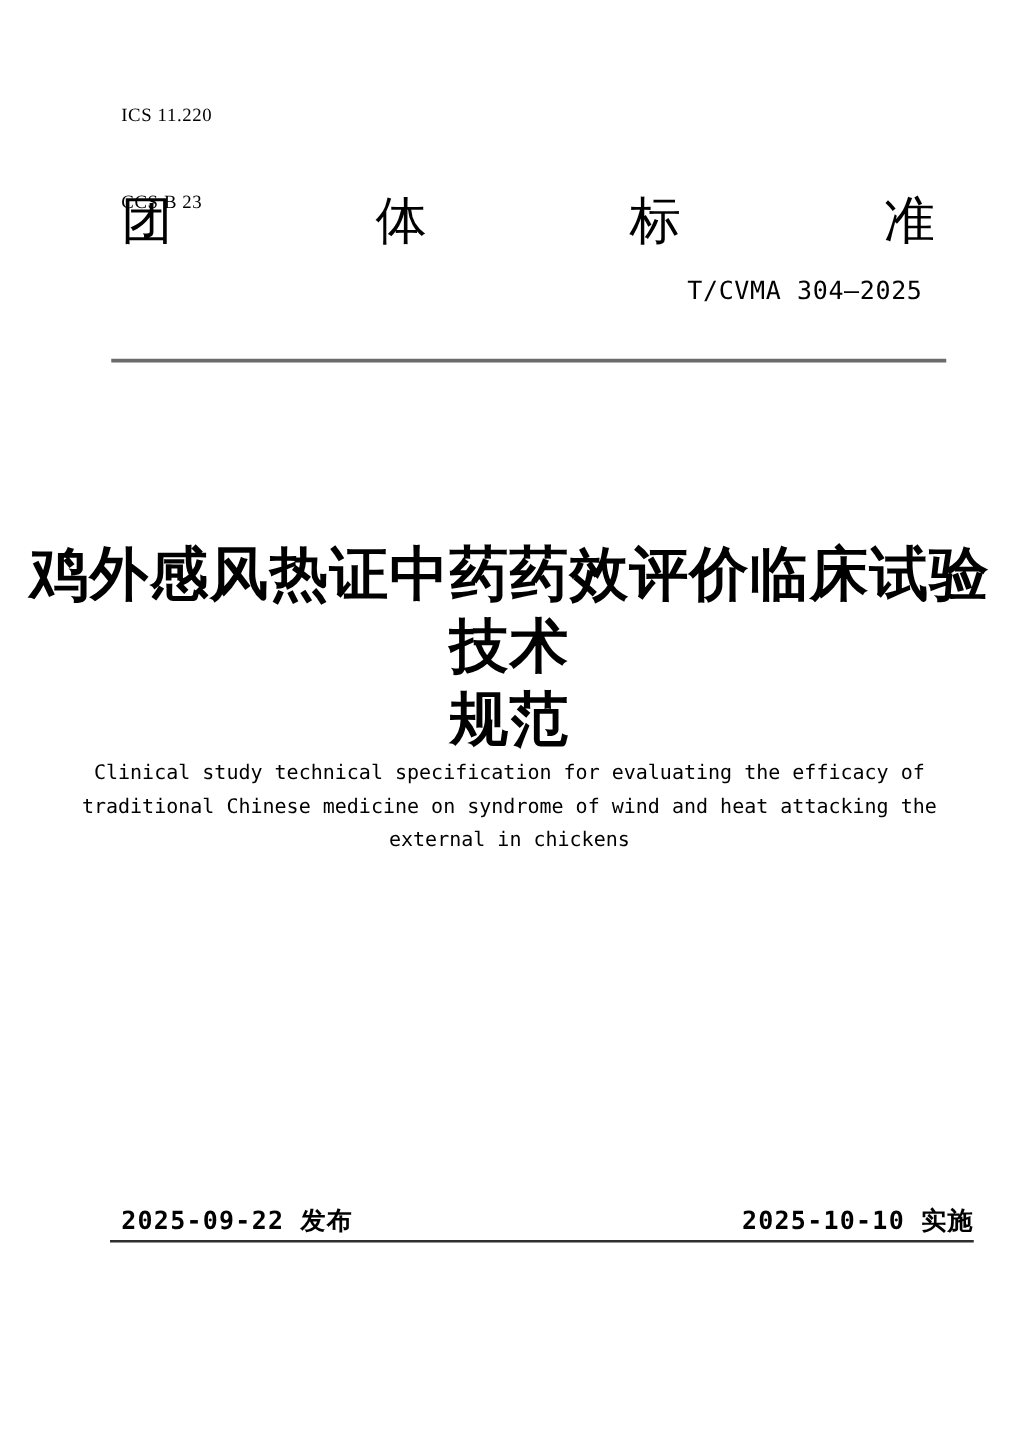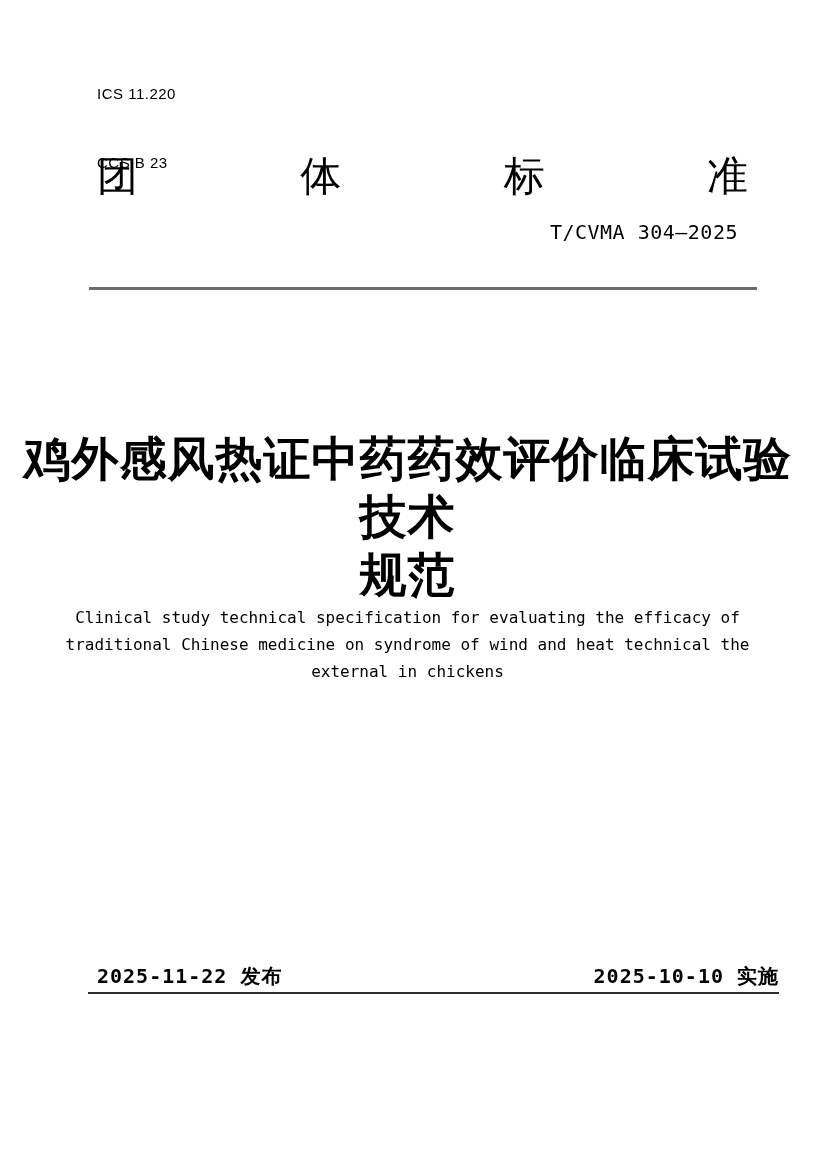--- a/index.html
+++ b/index.html
@@ -8,21 +8,21 @@
     width:815px;height:1151px;
     margin:0 auto;
     background:#ffffff;
     color:#000000;
     font-family:"Liberation Sans","DejaVu Sans",sans-serif;
     overflow:hidden;
   }
   
   .codes{
     position:absolute;left:97px;top:36px;
-    font-family:Liberation Sans, sans-serif;
+    font-family:Liberation Serif, serif;
     font-size:15px;line-height:23px;font-weight:500;
     letter-spacing:0.5px;
     white-space:pre;
   }
   
   .std-type{
     position:absolute;top:152px;left:97px;width:651px;
     display:flex;justify-content:space-between;
     font-size:41px;line-height:48px;font-weight:500;
   }
@@ -93,23 +93,23 @@
 
   <div class="rule-top"></div>
 
   <div class="title-cn">
     <div>鸡外感风热证中药药效评价临床试验技术</div>
     <div>规范</div>
   </div>
 
   <div class="title-en">
     <div>Clinical study technical specification for evaluating the efficacy of</div>
-    <div>traditional Chinese medicine on syndrome of wind and heat technical the</div>
+    <div>traditional Chinese medicine on syndrome of wind and heat attacking the</div>
     <div>external in chickens</div>
   </div>
 
   <div class="date-row">
-    <span class="issue">2025-11-22 发布</span>
+    <span class="issue">2025-09-22 发布</span>
     <span>2025-10-10 实施</span>
   </div>
 
 
 </div>
 
 </body></html>

